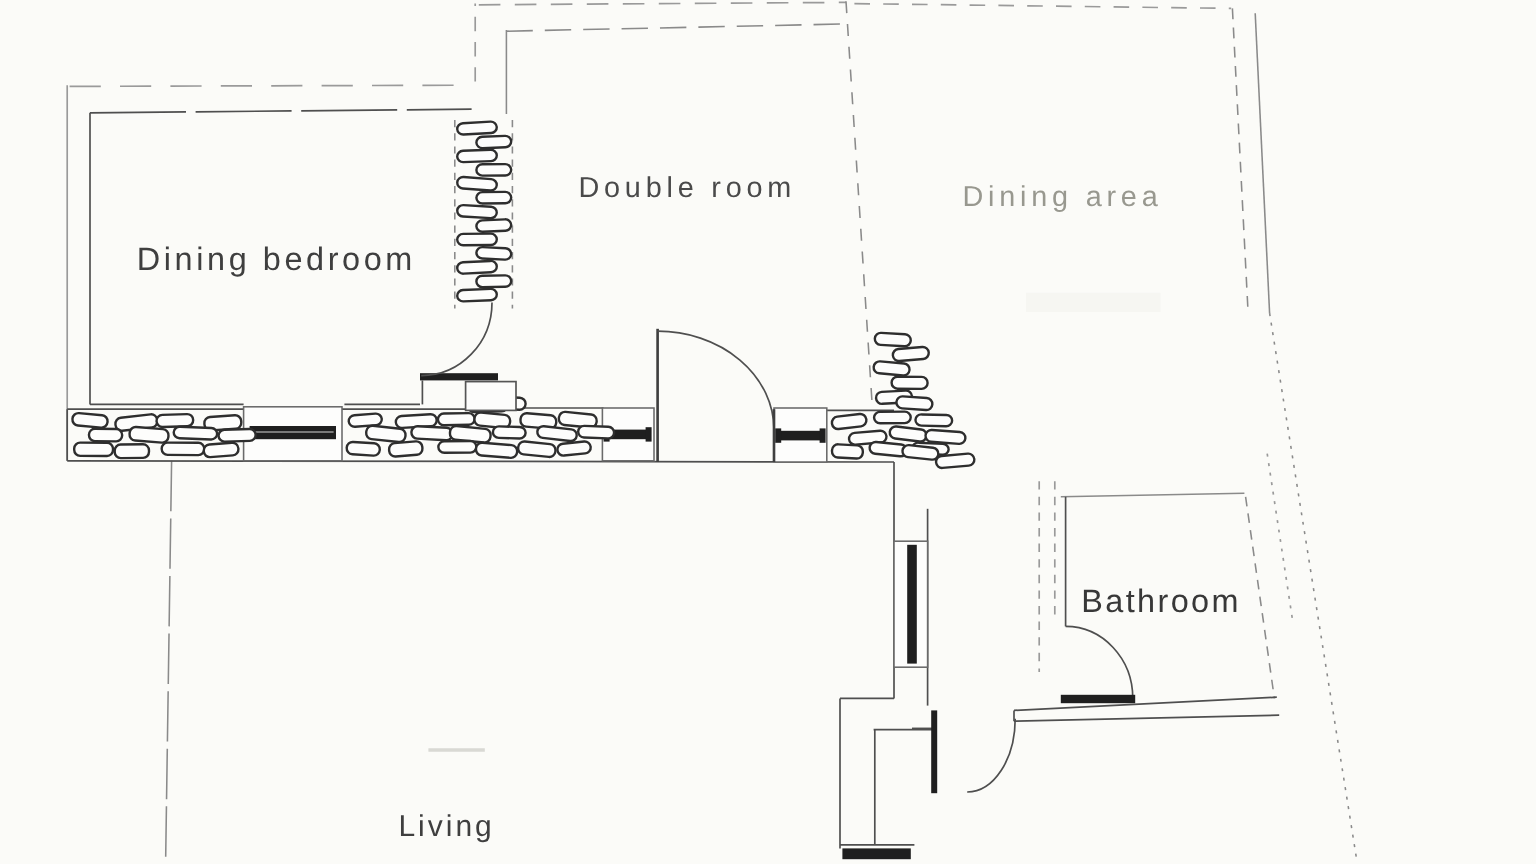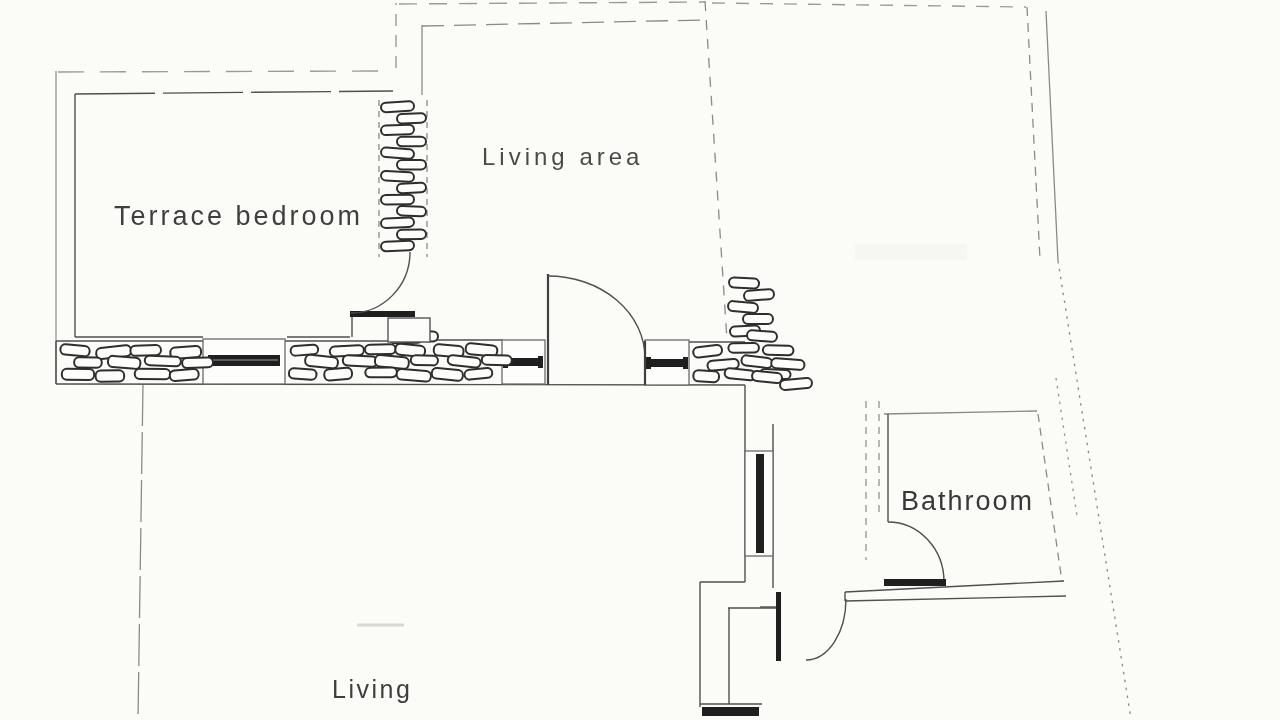--- a/index.html
+++ b/index.html
@@ -200,17 +200,18 @@
         <path class="w" d="M846,599 A40,61 0 0 1 806,660"></path>
       </g>
       <g>
         <path class="w" d="M888,414 L888,522" stroke="#6a6a6a"></path>
         <path class="w" d="M888,522 A56,60 0 0 1 944,582"></path>
         <rect class="dark" x="884" y="579" width="62" height="7" fill="#262626"></rect>
       </g>
     </g>
   </svg>
 
-  <div class="room-label" id="lbl-bedroom">Terrace bedroom</div>
-  <div class="room-label" id="lbl-living">Living area</div>
+  <div class="room-label" id="lbl-bedroom">Dining bedroom</div>
+  <div class="room-label" id="lbl-living">Double room</div>
+  <div class="room-label" id="lbl-dining">Dining area</div>
   <div class="room-label" id="lbl-bathroom">Bathroom</div>
   <div class="room-label" id="lbl-terrace">Living</div>
 </div>
 
 </body></html>

